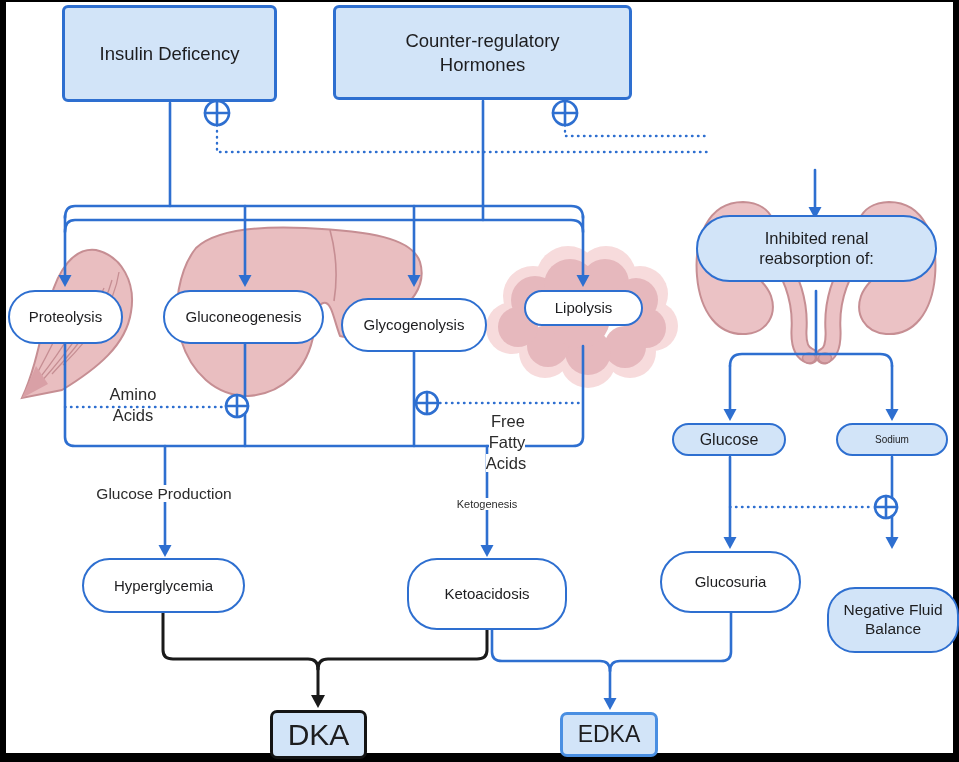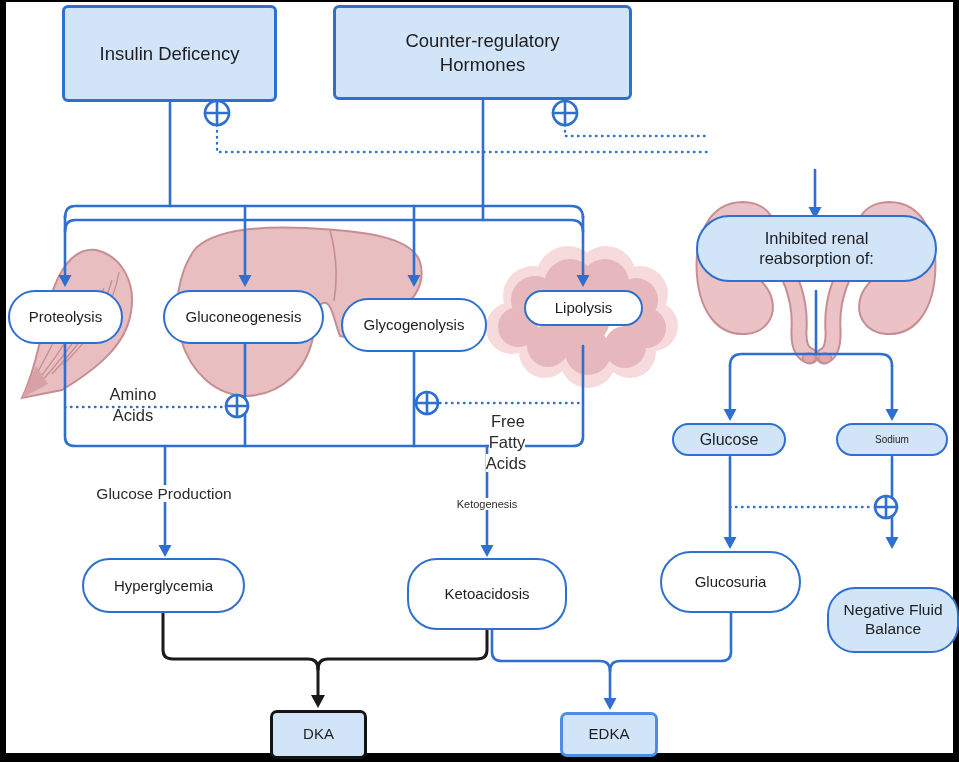--- a/index.html
+++ b/index.html
@@ -13,22 +13,22 @@
   .pill{position:absolute;z-index:2;display:flex;align-items:center;justify-content:center;
         text-align:center;box-sizing:border-box;background:#ffffff;border:2px solid #2e6fd0;
         border-radius:30px;font-size:15px;line-height:1.2;}
   .pill.blue{background:#d2e4f8;}
   .lbl{position:absolute;z-index:2;text-align:center;font-size:16.5px;line-height:21px;color:#2b2b2b;}
   .lbl .bg{background:#fff;padding:0 2px;}
   
   .n-insulin{left:62px;top:5px;width:215px;height:97px;}
   .n-crh{left:333px;top:5px;width:299px;height:95px;padding:0 30px;}
   .n-sglt2{left:709px;top:64px;width:213px;height:105px;}
-  .n-dka{left:270px;top:710px;width:97px;height:49px;border:3.5px solid #141414;font-size:15px;border-radius:7px;}
-  .n-edka{left:560px;top:712px;width:98px;height:45px;border:3.5px solid #4a8fe2;font-size:15px;border-radius:7px;}
+  .n-dka{left:270px;top:710px;width:97px;height:49px;border:3.5px solid #141414;font-size:30px;border-radius:7px;}
+  .n-edka{left:560px;top:712px;width:98px;height:45px;border:3.5px solid #4a8fe2;font-size:23px;border-radius:7px;}
   .p-inhibited{left:696px;top:215px;width:241px;height:67px;border-radius:34px;background:#d2e4f8;border-width:2.5px;font-size:16.5px;padding:0 24px;}
   .p-proteolysis{left:8px;top:290px;width:115px;height:54px;}
   .p-gluconeo{left:163px;top:290px;width:161px;height:54px;}
   .p-glycogeno{left:341px;top:298px;width:146px;height:54px;}
   .p-lipolysis{left:524px;top:290px;width:119px;height:36px;}
   .p-glucose{left:672px;top:423px;width:114px;height:33px;font-size:16px;border-radius:17px;}
   .p-sodium{left:836px;top:423px;width:112px;height:33px;font-size:10px;border-radius:17px;}
   .p-hyper{left:82px;top:558px;width:163px;height:55px;}
   .p-keto{left:407px;top:558px;width:160px;height:72px;}
   .p-glucosuria{left:660px;top:551px;width:141px;height:62px;border-radius:31px;}

